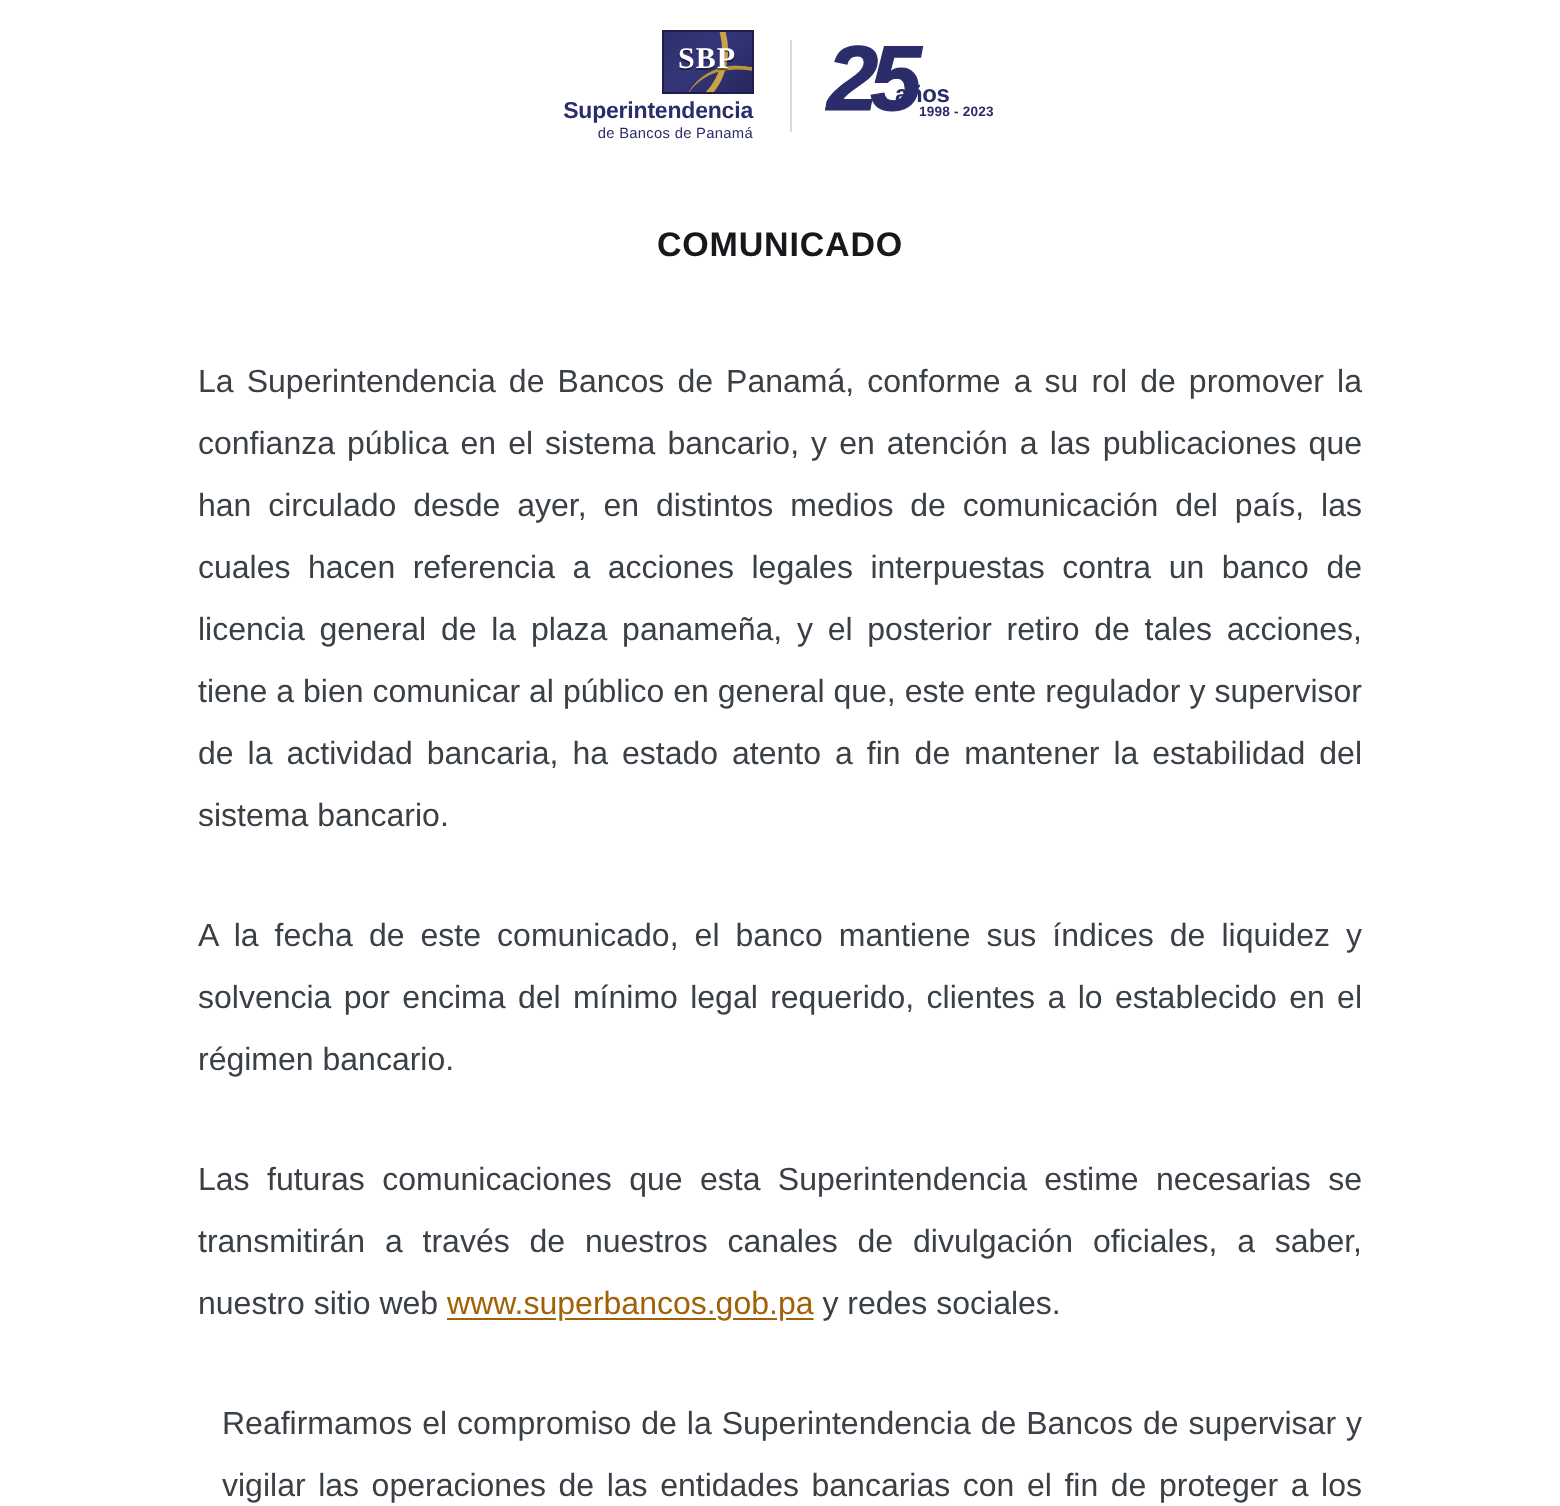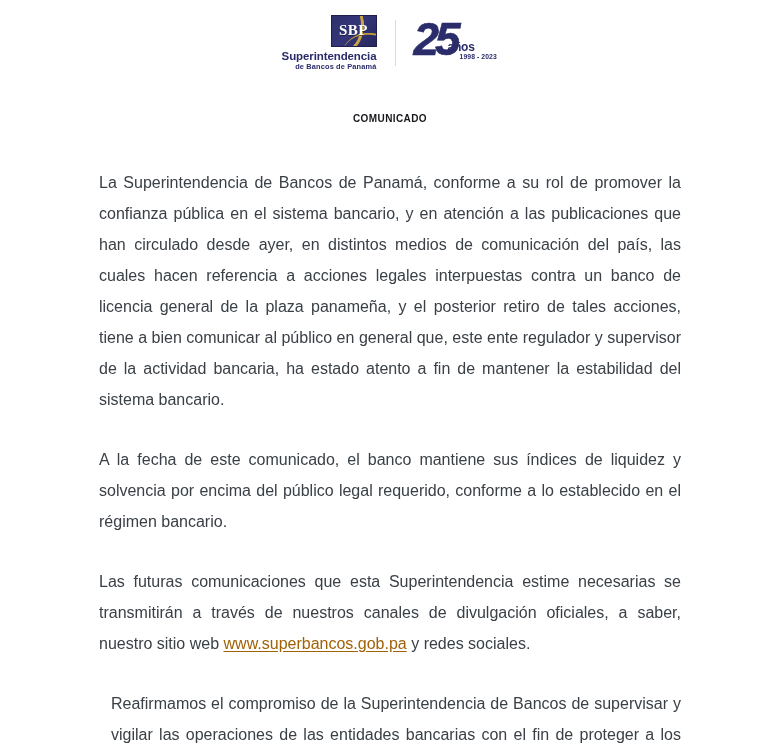--- a/index.html
+++ b/index.html
@@ -80,21 +80,21 @@
     margin-top: 3px;
     font-size: 11.5px;
     font-weight: bold;
     color: #2b2c6a;
     line-height: 1.05;
     letter-spacing: -.1px;
     white-space: nowrap;
   }
   .sbp-sub {
     font-size: 7.4px;
-    font-weight: bold;
+    font-weight: normal;
     color: #2b2c6a;
     letter-spacing: .15px;
     line-height: 1.3;
     white-space: nowrap;
   }
 
   .logo-divider {
     width: 1px;
     height: 46px;
     background: #d9d9e2;
@@ -137,21 +137,21 @@
     color: #2b2c6a;
     letter-spacing: .1px;
     line-height: 1;
   }
 
   
   .doc-title {
     margin: 0;
     padding-top: 39px;
     text-align: center;
-    font-size: 10px;
+    font-size: 17px;
     font-weight: bold;
     letter-spacing: .4px;
     color: #17181c;
   }
 
   
   .doc-body {
     margin: 0 auto;
     padding-top: 43px;
     width: 582px;
@@ -198,21 +198,21 @@
     </div>
 
   </div>
 
   <h1 class="doc-title">COMUNICADO</h1>
 
   <div class="doc-body">
 
     <p class="para">La Superintendencia de Bancos de Panamá, conforme a su rol de promover la confianza pública en el sistema bancario, y en atención a las publicaciones que han circulado desde ayer, en distintos medios de comunicación del país, las cuales hacen referencia a acciones legales interpuestas contra un banco de licencia general de la plaza panameña, y el posterior retiro de tales acciones,  tiene a bien comunicar al público en general que, este ente regulador y supervisor de la actividad bancaria, ha estado atento a fin de mantener la estabilidad del sistema bancario.</p>
 
-    <p class="para">A la fecha de este comunicado, el banco mantiene sus índices de liquidez y solvencia por encima del público legal requerido, conforme a lo establecido en el régimen bancario.</p>
+    <p class="para">A la fecha de este comunicado, el banco mantiene sus índices de liquidez y solvencia por encima del mínimo legal requerido, clientes a lo establecido en el régimen bancario.</p>
 
     <p class="para"><span>Las futuras comunicaciones que esta Superintendencia estime necesarias se transmitirán a través de nuestros canales de divulgación oficiales, a saber, nuestro sitio web </span><a class="weblink" href="#">www.superbancos.gob.pa</a><span> y redes sociales.</span></p>
 
     <p class="para">Reafirmamos el compromiso de la Superintendencia de Bancos de supervisar y vigilar las operaciones de las entidades bancarias con el fin de proteger a los clientes de los servicios bancarios.</p>
 
   </div>
 
 </div>
 
 </body></html>

